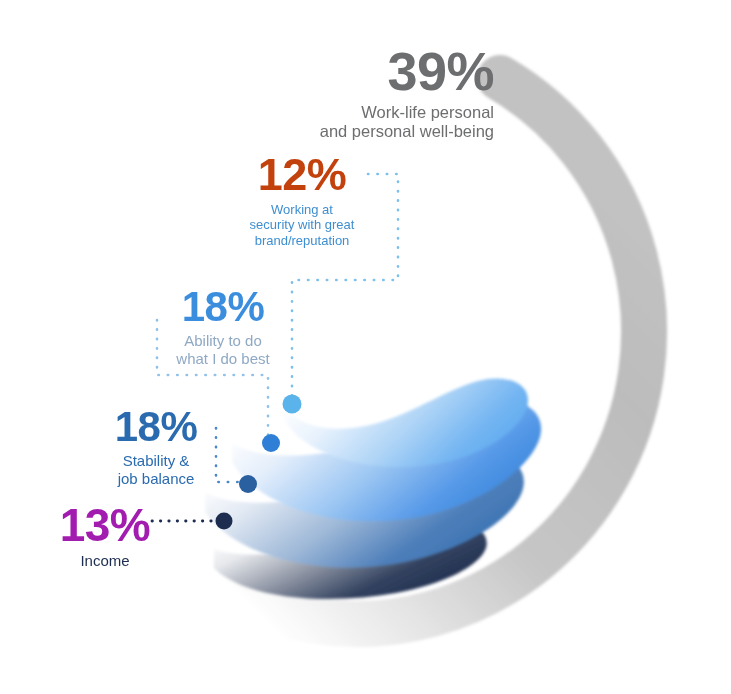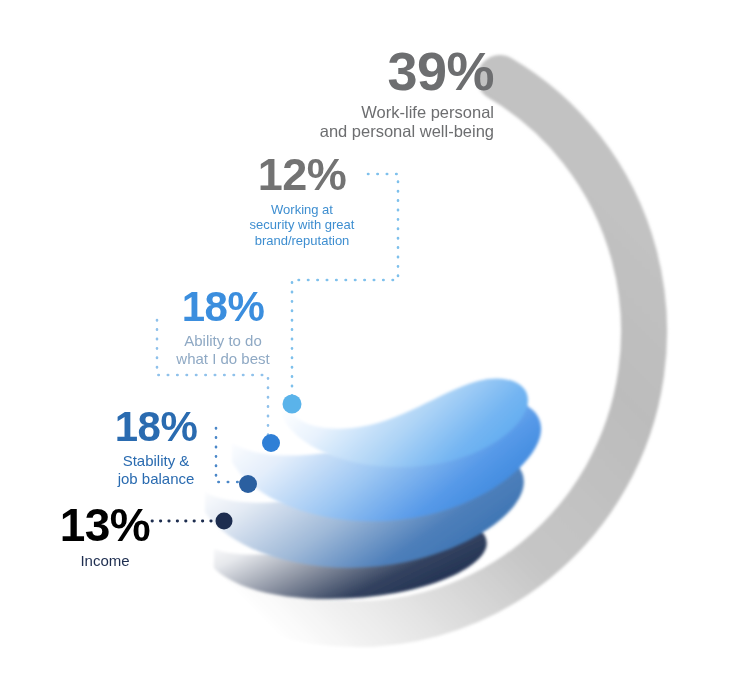--- a/index.html
+++ b/index.html
@@ -60,21 +60,21 @@
   }
 
   
   #stat-brand {
     left: 212px;
     top: 152px;
     width: 180px;
   }
   #stat-brand .pct {
     font-size: 45px;
-    color: #737373;
+    color: #c2410c;
     margin-bottom: 5px;
   }
   #stat-brand .desc {
     font-size: 13px;
     color: #3e8ed0;
   }
 
   
   #stat-ability {
     left: 150px;
@@ -108,21 +108,21 @@
   }
 
   
   #stat-income {
     left: 42px;
     top: 502px;
     width: 126px;
   }
   #stat-income .pct {
     font-size: 46px;
-    color: #000000;
+    color: #a21caf;
     margin-bottom: 4px;
   }
   #stat-income .desc {
     font-size: 15px;
     color: #1d2d4f;
   }
 </style>
 </head>
 <body>
 

